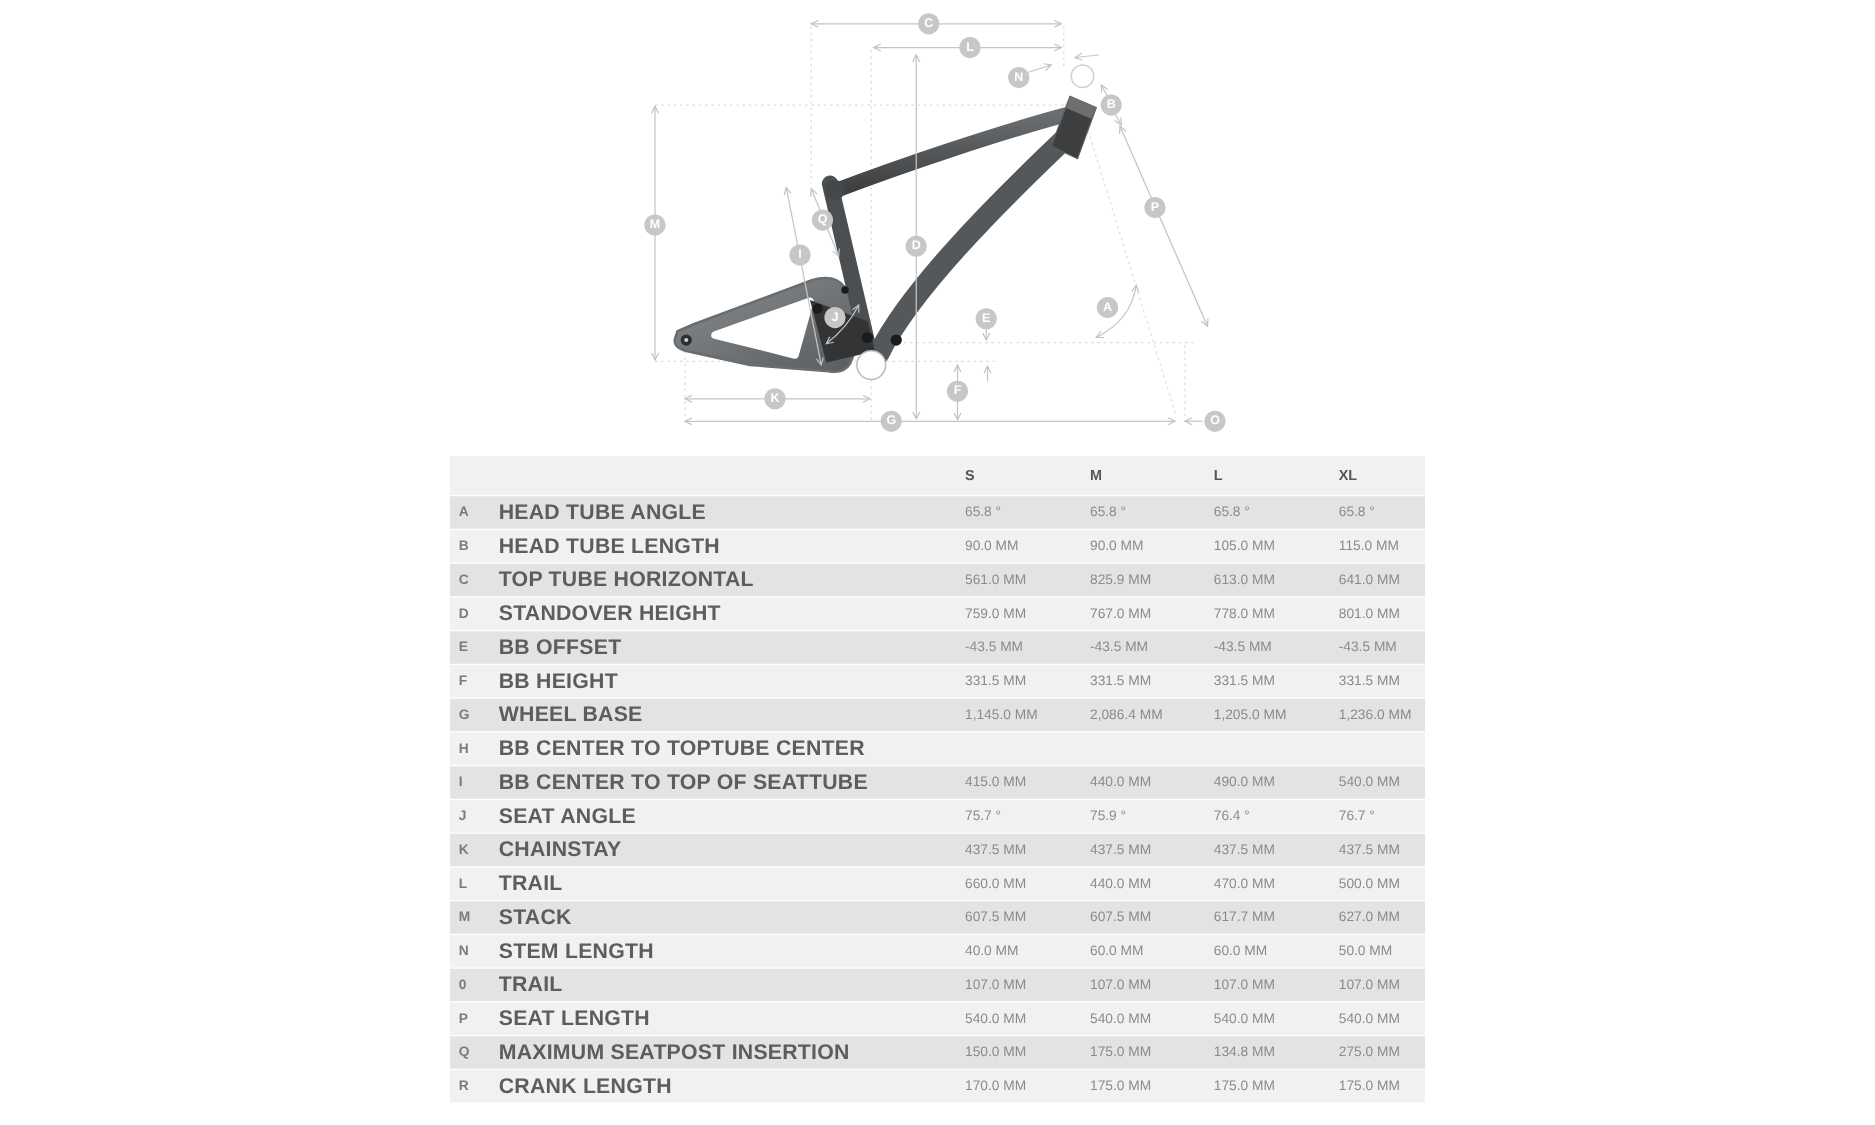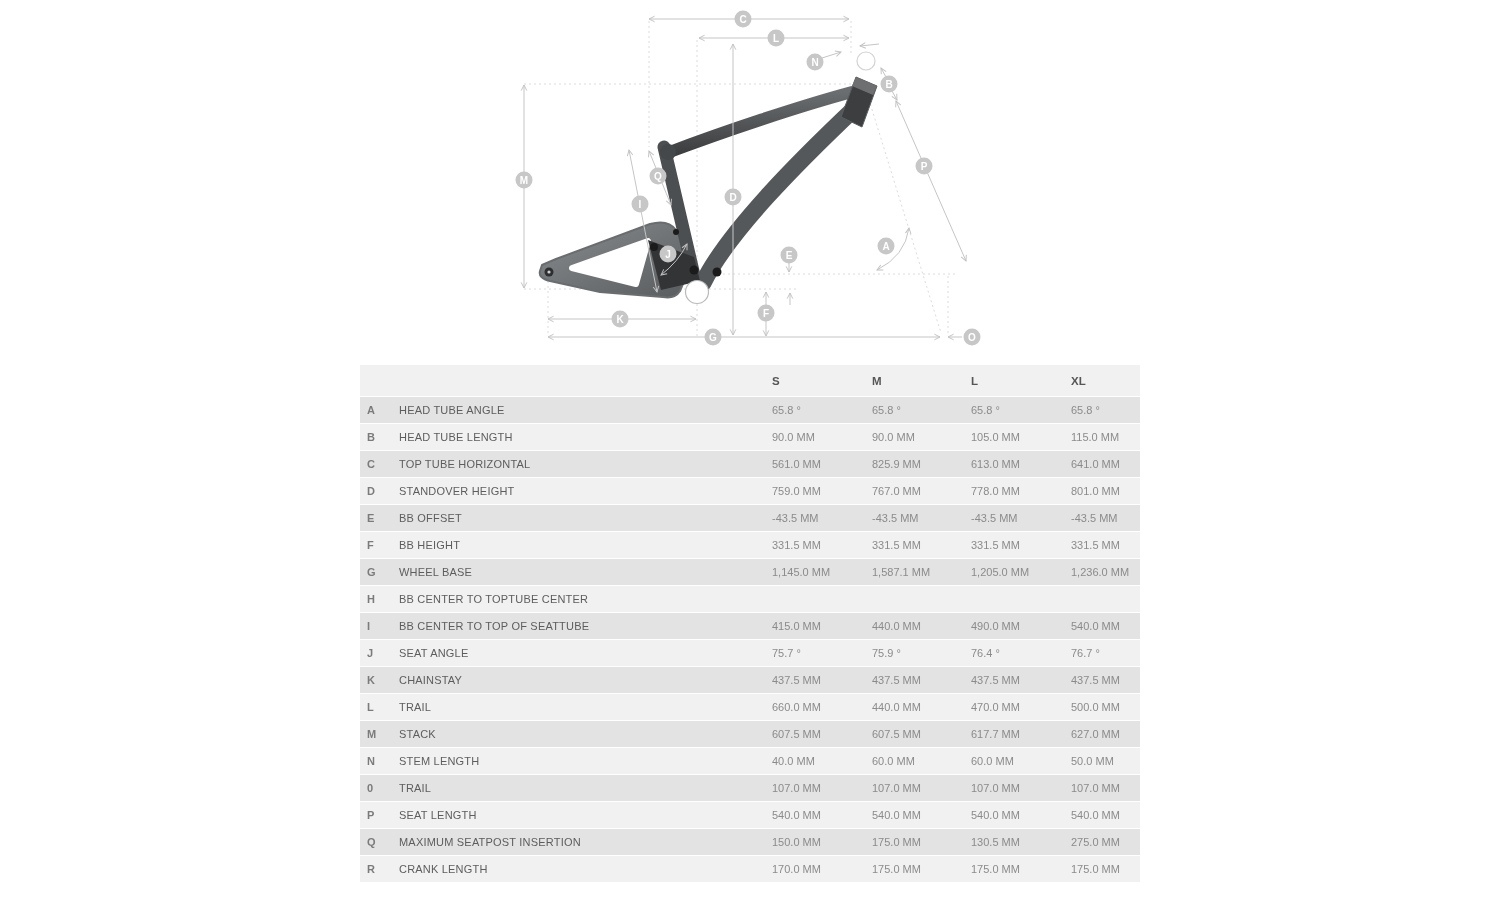--- a/index.html
+++ b/index.html
@@ -14,21 +14,21 @@
 
   
   .geo-table { position:absolute; left:360px; top:365px; width:780px; }
   .g-row { display:grid; grid-template-columns:39px 373px 100px 99px 100px 69px;
            align-items:center; margin-bottom:1px; }
   .g-head { height:31px; background:#f1f1f1; }
   .g-body-row { height:26px; }
   .g-body-row.odd  { background:#e3e3e3; }
   .g-body-row.even { background:#f1f1f1; }
   .c-letter { padding-left:7px; font-size:11px; font-weight:bold; color:#7b7b7b; }
-  .c-label  { font-size:11px; font-weight:normal; color:#5d5d5d; letter-spacing:.2px; }
+  .c-label  { font-size:17px; font-weight:bold; color:#5d5d5d; letter-spacing:.2px; }
   .c-val    { font-size:11px; color:#8b8b8b; }
   .c-col-h  { font-size:11.5px; font-weight:bold; color:#565656; }
 </style>
 </head>
 <body>
 
 <div class="stage">
 
   <div class="diagram-wrap">
     <svg width="1500" height="360" viewBox="0 0 1500 360">
@@ -234,21 +234,21 @@
           <div class="c-label">BB HEIGHT</div>
           <div class="c-val">331.5 MM</div>
           <div class="c-val">331.5 MM</div>
           <div class="c-val">331.5 MM</div>
           <div class="c-val">331.5 MM</div>
         </div>
         <div class="g-row g-body-row odd">
           <div class="c-letter">G</div>
           <div class="c-label">WHEEL BASE</div>
           <div class="c-val">1,145.0 MM</div>
-          <div class="c-val">1,587.1 MM</div>
+          <div class="c-val">2,086.4 MM</div>
           <div class="c-val">1,205.0 MM</div>
           <div class="c-val">1,236.0 MM</div>
         </div>
         <div class="g-row g-body-row even">
           <div class="c-letter">H</div>
           <div class="c-label">BB CENTER TO TOPTUBE CENTER</div>
           <div class="c-val"></div>
           <div class="c-val"></div>
           <div class="c-val"></div>
           <div class="c-val"></div>
@@ -315,21 +315,21 @@
           <div class="c-val">540.0 MM</div>
           <div class="c-val">540.0 MM</div>
           <div class="c-val">540.0 MM</div>
           <div class="c-val">540.0 MM</div>
         </div>
         <div class="g-row g-body-row odd">
           <div class="c-letter">Q</div>
           <div class="c-label">MAXIMUM SEATPOST INSERTION</div>
           <div class="c-val">150.0 MM</div>
           <div class="c-val">175.0 MM</div>
-          <div class="c-val">130.5 MM</div>
+          <div class="c-val">134.8 MM</div>
           <div class="c-val">275.0 MM</div>
         </div>
         <div class="g-row g-body-row even">
           <div class="c-letter">R</div>
           <div class="c-label">CRANK LENGTH</div>
           <div class="c-val">170.0 MM</div>
           <div class="c-val">175.0 MM</div>
           <div class="c-val">175.0 MM</div>
           <div class="c-val">175.0 MM</div>
         </div>

